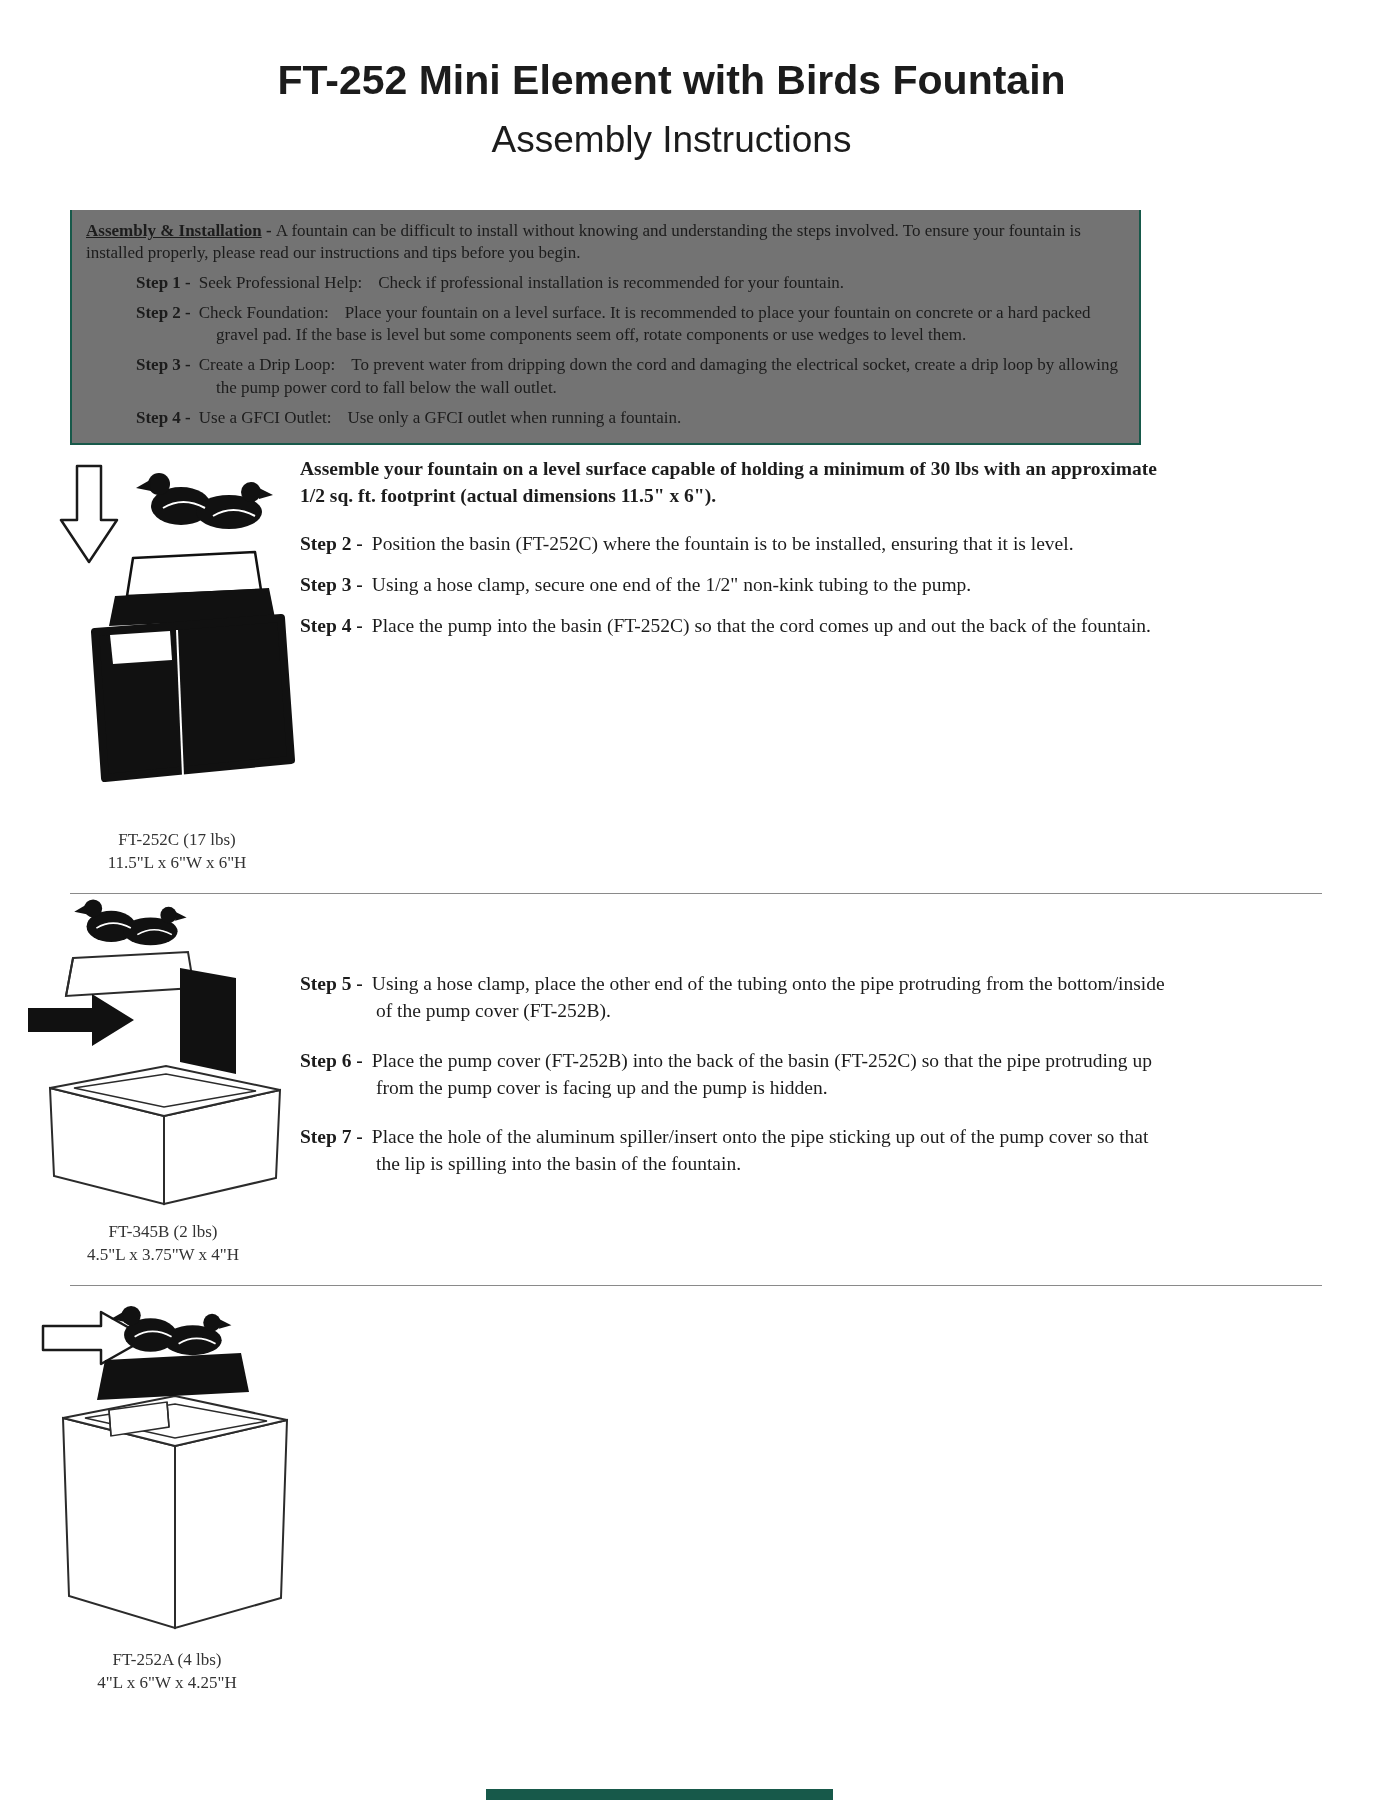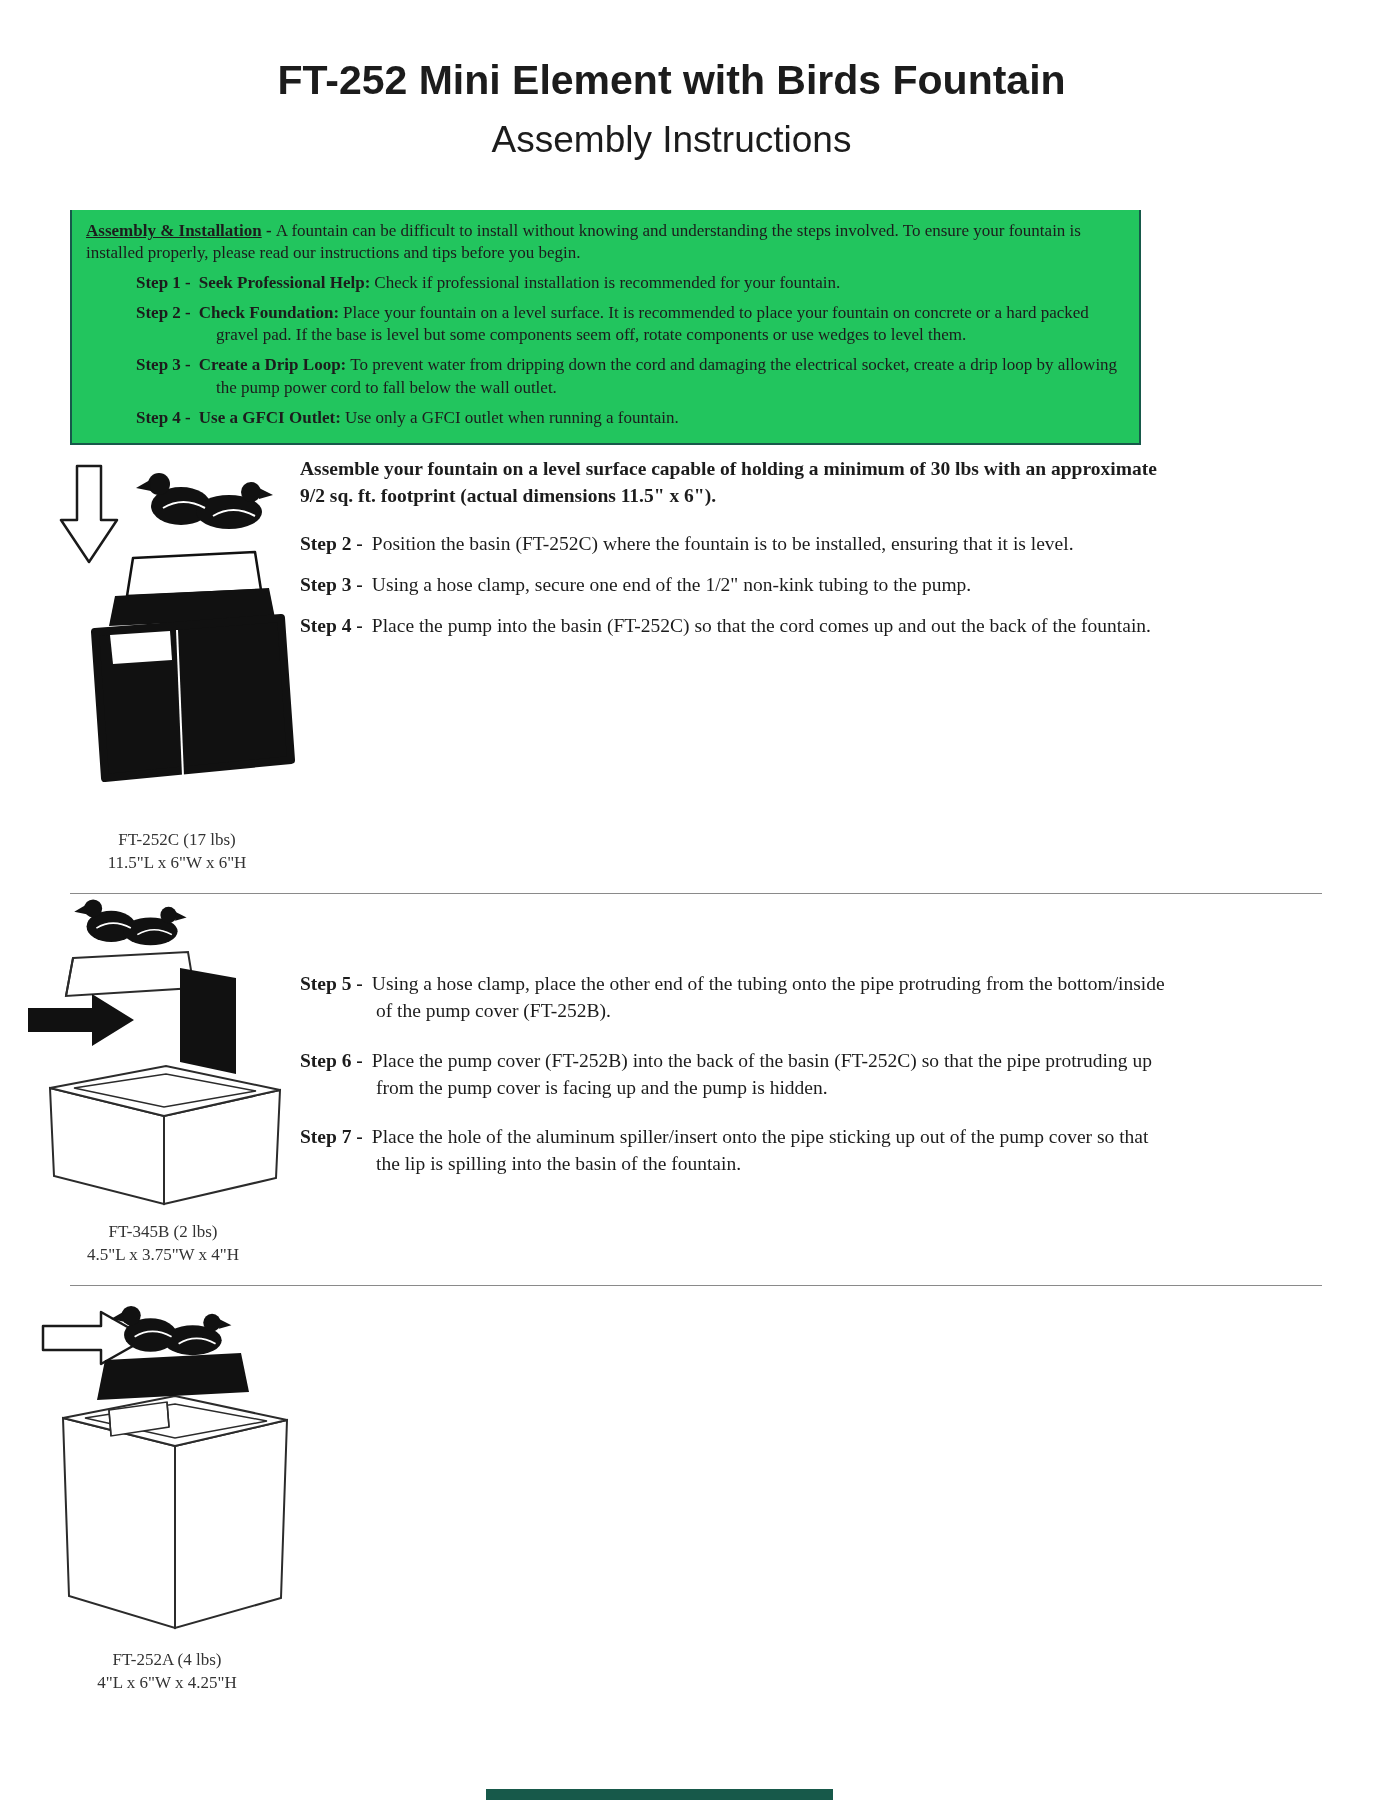--- a/index.html
+++ b/index.html
@@ -11,28 +11,28 @@
   
   .title-block{position:absolute;top:58px;left:0;width:100%;text-align:center;
     font-family:"Liberation Sans",sans-serif;}
   .title-line1{font-size:41px;font-weight:bold;line-height:1.1;}
   .title-line2{font-size:37px;font-weight:normal;line-height:1.15;margin-top:16px;}
 
   
   .setup{position:absolute;left:70px;top:210px;width:1071px;}
   .setup-header{background:var(--green);color:#fff;text-align:center;
     font-family:"Liberation Sans",sans-serif;font-size:28px;padding:8px 0 11px 0;}
-  .setup-body{border:2px solid var(--green);border-top:none;background:#22c55e;
+  .setup-body{border:2px solid var(--green);border-top:none;background:#737373;
     padding:10px 14px 14px 14px;font-size:17px;line-height:1.3;}
   .setup-intro{margin:0;}
   .lbl-underline{font-weight:bold;text-decoration:underline;}
   .bold{font-weight:bold;}
   .box-step{margin:8px 0 0 0;padding-left:130px;text-indent:-80px;}
   .box-step .step-lbl{font-weight:bold;margin-right:8px;}
-  .box-step .step-bold{font-weight:bold;margin-right:4px;}
+  .box-step .step-bold{font-weight:normal;margin-right:16px;}
 
   
   .sec-text{position:absolute;font-size:19.5px;line-height:1.4;}
   .sec-intro{font-weight:bold;margin:0 0 20px 0;}
   .step{margin:14px 0 0 0;padding-left:76px;text-indent:-76px;}
   .sec-b .step{margin-top:22px;}
   .sec-b .step:first-child{margin-top:0;}
   .sec-c .step{margin-top:26px;}
   .sec-c .step:first-child{margin-top:0;}
   .step .step-lbl{font-weight:bold;margin-right:9px;}
@@ -85,21 +85,21 @@
       <polygon points="60,138 214,130 220,160 54,168" fill="#111"></polygon>
     </g>
     <g>
       <polygon points="40,174 226,160 236,302 50,320" fill="#111" stroke="#111" stroke-width="8" stroke-linejoin="round"></polygon>
       <polygon points="55,177 115,173 117,202 58,206" fill="#fff"></polygon>
       <path d="M122,172 L128,318" stroke="#fff" stroke-width="2"></path>
     </g>
   </svg>
 
   <div class="sec-text sec-a" style="left:300px;top:455px;width:865px;">
-    <p class="sec-intro">Assemble your fountain on a level surface capable of holding a minimum of 30 lbs with an approximate 9/2 sq. ft. footprint (actual dimensions 11.5" x 6").</p>
+    <p class="sec-intro">Assemble your fountain on a level surface capable of holding a minimum of 30 lbs with an approximate 1/2 sq. ft. footprint (actual dimensions 11.5" x 6").</p>
     <p class="step"><span class="step-lbl">Step 2 -</span><span>Position the basin (FT-252C) where the fountain is to be installed, ensuring that it is level.</span></p>
     <p class="step"><span class="step-lbl">Step 3 -</span><span>Using a hose clamp, secure one end of the 1/2" non-kink tubing to the pump.</span></p>
     <p class="step"><span class="step-lbl">Step 4 -</span><span>Place the pump into the basin (FT-252C) so that the cord comes up and out the back of the fountain.</span></p>
   </div>
 
   <div class="caption" style="left:52px;top:828px;">
     <div>FT-252C (17 lbs)</div>
     <div>11.5"L x 6"W x 6"H</div>
   </div>
 

